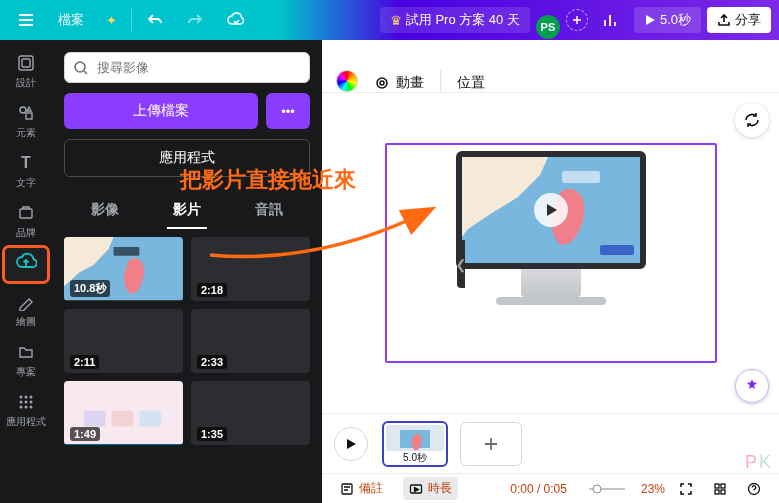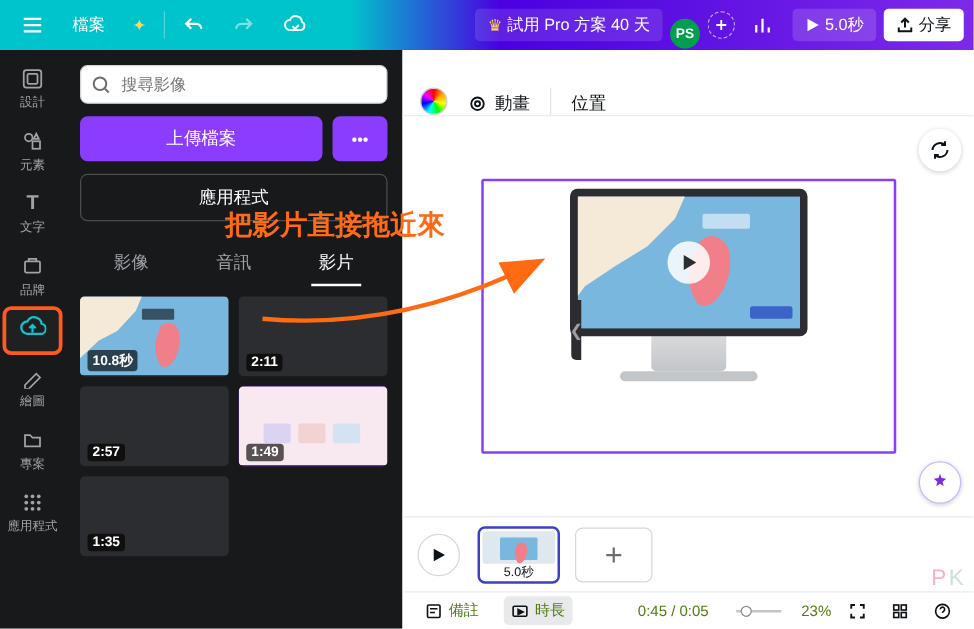--- a/index.html
+++ b/index.html
@@ -26,29 +26,29 @@
 
   .panel{width:270px;background:#18191b;color:#fff;display:flex;flex-direction:column;}
   .panel-pad{padding:12px 12px 8px;display:flex;flex-direction:column;gap:10px;}
   .search{display:flex;align-items:center;background:#fff;border-radius:6px;padding:6px 8px;gap:6px;border:1px solid #d5d7da;}
   .search input{flex:1;border:0;outline:0;font-size:13px;color:#0d1216;background:transparent;}
   .row{display:flex;gap:8px;}
   .btn-purple{flex:1;background:#8b3dff;color:#fff;border-radius:6px;padding:9px 0;text-align:center;font-size:14px;cursor:pointer;}
   .btn-dots{width:44px;background:#8b3dff;border-radius:6px;display:flex;align-items:center;justify-content:center;color:#fff;cursor:pointer;}
   .btn-outline{border:1px solid #4a4c50;border-radius:6px;padding:9px 0;text-align:center;font-size:14px;cursor:pointer;}
   .tabs{display:flex;justify-content:space-around;margin-top:4px;}
-  .tab{padding:10px 16px;font-size:14px;color:#a0a4a8;cursor:pointer;position:relative;}
+  .tab{padding:10px 16px;font-size:14px;color:#a0a4a8;cursor:pointer;position:relative;font-weight:bold;}
   .tab.active{color:#fff;}
   .tab.active::after{content:"";position:absolute;left:10px;right:10px;bottom:0;height:2px;background:#fff;}
   .thumbs{flex:1;overflow:hidden;padding:0 12px 12px;display:grid;grid-template-columns:1fr 1fr;gap:8px;align-content:start;}
   .thumb{position:relative;background:#2b2d30;border-radius:4px;height:64px;overflow:hidden;cursor:pointer;}
   .thumb.big1{background:#404040;}
   .dur{position:absolute;left:6px;bottom:4px;background:rgba(0,0,0,.65);color:#fff;font-size:11px;font-weight:600;padding:1px 4px;border-radius:3px;}
   .taiwan{position:absolute;inset:0;}
-  .pinkish{background:#6d28d9;}
+  .pinkish{background:#0369a1;}
   .handle{position:absolute;right:314px;top:240px;width:8px;height:48px;background:#2b2d30;border-radius:4px 0 0 4px;display:flex;align-items:center;justify-content:center;color:#9da0a4;cursor:pointer;}
 
   .canvas-area{flex:1;position:relative;display:flex;flex-direction:column;background:#fff;}
   .sec-bar{height:53px;display:flex;align-items:flex-end;gap:16px;padding:0 14px;border-bottom:1px solid #ebeced;}
   .color-wheel{width:22px;height:22px;border-radius:50%;background:conic-gradient(red,orange,yellow,lime,cyan,blue,magenta,red);border:1px solid #ccc;cursor:pointer;}
   .sec-item{display:flex;align-items:center;gap:6px;font-size:14px;color:#0d1216;cursor:pointer;}
   .sec-vdiv{width:1px;height:22px;background:#e2e3e5;}
 
   .stage{flex:1;position:relative;display:flex;align-items:center;justify-content:center;overflow:hidden;}
   .artboard{width:332px;height:220px;border:2px solid #8b3dff;background:#fff;border-radius:2px;position:relative;display:flex;flex-direction:column;align-items:center;justify-content:flex-start;padding-top:6px;}
@@ -65,21 +65,21 @@
   .arrow-svg{position:absolute;left:200px;top:195px;pointer-events:none;}
 
   .timeline{height:60px;border-top:1px solid #ebeced;display:flex;align-items:center;padding:0 12px;gap:14px;}
   .tl-play{width:34px;height:34px;border-radius:50%;border:1px solid #d5d7da;display:flex;align-items:center;justify-content:center;cursor:pointer;}
   .tline{flex:1;display:flex;align-items:center;gap:12px;}
   .frame{width:66px;height:46px;border:2px solid #3c40c6;border-radius:6px;display:flex;flex-direction:column;align-items:center;justify-content:flex-start;overflow:hidden;position:relative;cursor:pointer;background:#fff;}
   .frame-img{width:58px;height:30px;background:#e8edf2;border-radius:3px;margin-top:2px;position:relative;overflow:hidden;}
   .frame-lbl{font-size:10px;color:#0d1216;}
   .add-frame{width:62px;height:44px;border:1px solid #d5d7da;border-radius:6px;display:flex;align-items:center;justify-content:center;color:#6b6e73;cursor:pointer;}
 
-  .status{height:30px;border-top:1px solid #ebeced;display:flex;align-items:center;padding:0 12px;gap:14px;color:#4d7c0f;font-size:12px;}
+  .status{height:30px;border-top:1px solid #ebeced;display:flex;align-items:center;padding:0 12px;gap:14px;color:#c2410c;font-size:12px;}
   .st-item{display:flex;align-items:center;gap:5px;padding:3px 6px;border-radius:4px;cursor:pointer;}
   .st-item.active{background:#e8e9eb;}
   .flex-sp{flex:1;}
   .zoom{display:flex;align-items:center;gap:8px;}
 
   .water{position:absolute;right:6px;bottom:30px;font-size:18px;font-weight:400;letter-spacing:2px; pointer-events:none;}
   .water .p{color:#f6b1c3;}
   .water .k{color:#c7e3d4;}
 
 </style>
@@ -231,39 +231,42 @@
           </svg>
         <input placeholder="搜尋影像" style="">
       </div>
       <div class="row">
         <div class="btn-purple">上傳檔案</div>
         <div class="btn-dots">•••</div>
       </div>
       <div class="btn-outline">應用程式</div>
       <div class="tabs">
         <div class="tab">影像</div>
+        <div class="tab active">影片</div>
         <div class="tab">音訊</div>
-        <div class="tab active">影片</div>
       </div>
     </div>
     <div class="thumbs">
       <div class="thumb big1">
         <svg class="taiwan" viewBox="0 0 120 64">
             <rect width="120" height="64" fill="#7ab7df"></rect>
             <path d="M0 0 L50 0 L45 12 L30 28 L15 36 L0 50 Z" fill="#f5ead8"></path>
             <path d="M65 24 q8 -6 14 2 q4 10 -2 24 q-6 10 -12 6 q-6 -10 -4 -20 z" fill="#f07f8a"></path>
             <rect x="50" y="10" width="26" height="9" rx="1" fill="rgba(0,0,0,.55)"></rect>
           </svg>
         <div class="dur">10.8秒</div>
       </div>
       <div class="thumb">
+          <div class="dur">2:18</div>
+        </div>
+      <div class="thumb">
           <div class="dur">2:11</div>
         </div>
       <div class="thumb">
-          <div class="dur">2:57</div>
+          <div class="dur">2:33</div>
         </div>
       <div class="thumb pinkish">
         <svg class="taiwan" viewBox="0 0 120 64">
             <rect width="120" height="64" fill="#f8e9f0"></rect>
             <rect x="20" y="30" width="22" height="16" rx="2" fill="#dcd3f2"></rect>
             <rect x="48" y="30" width="22" height="16" rx="2" fill="#f2d3d3"></rect>
             <rect x="76" y="30" width="22" height="16" rx="2" fill="#d3e3f2"></rect>
           </svg>
         <div class="dur">1:49</div>
       </div>
@@ -358,21 +361,21 @@
           <span>備註</span>
         </div>
       <div class="st-item active">
           <svg width="14" height="14" viewBox="0 0 14 14" fill="none" stroke="#0d1216" stroke-width="1.3">
             <rect x="1.5" y="3" width="11" height="8" rx="1"></rect>
             <path d="M5.5 5.5l4 2-4 2z" fill="#0d1216"></path>
           </svg>
           <span>時長</span>
         </div>
       <div class="flex-sp"></div>
-      <div>0:45 / 0:05</div>
+      <div>0:00 / 0:05</div>
       <div class="zoom">
         <div class="st-item">
             <svg width="40" height="12" viewBox="0 0 40 12">
               <line x1="2" y1="6" x2="38" y2="6" stroke="#c3c6c9" stroke-width="2"></line>
               <circle cx="10" cy="6" r="4" fill="#fff" stroke="#8a8d91"></circle>
             </svg>
           </div>
         <span>23%</span>
         <div class="st-item">
             <svg width="14" height="14" viewBox="0 0 14 14" fill="none" stroke="#0d1216" stroke-width="1.5">

